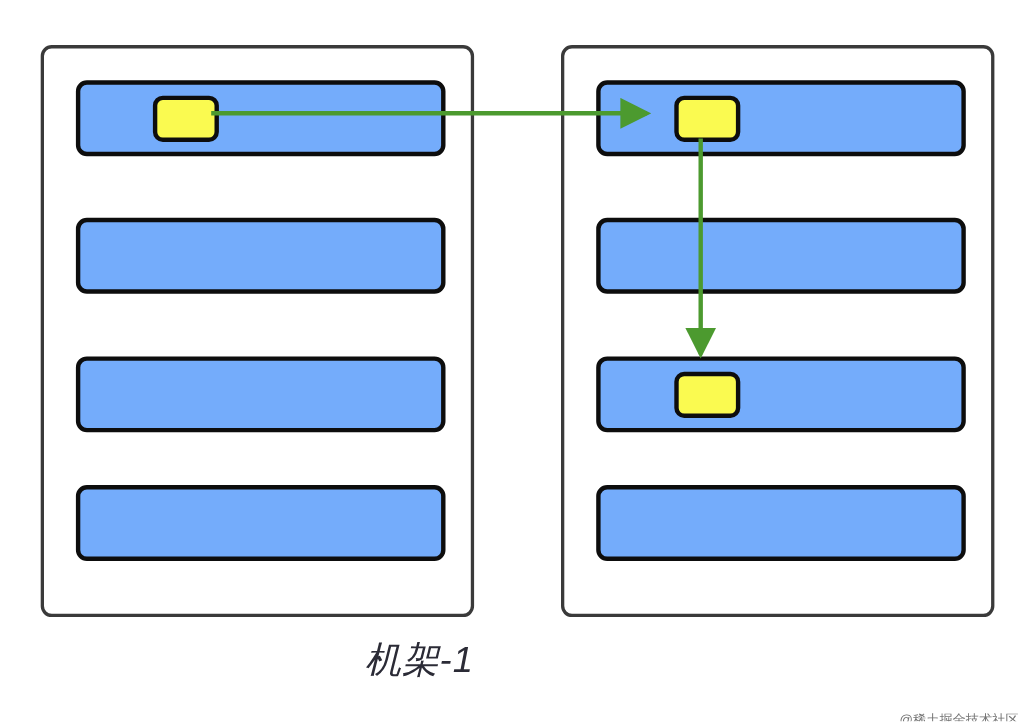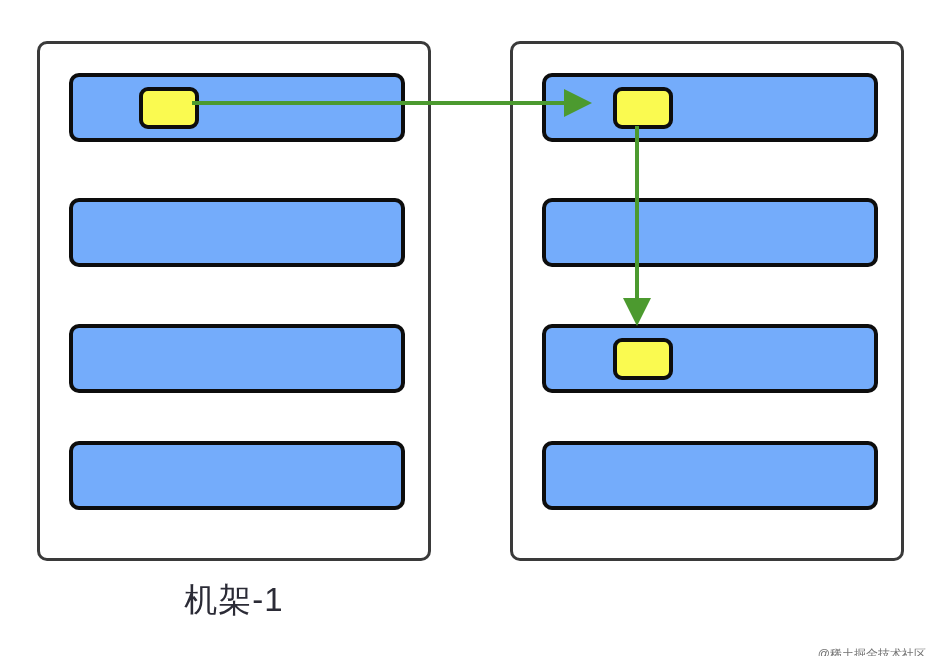--- a/index.html
+++ b/index.html
@@ -55,21 +55,21 @@
   #rack-2 .vm { left: 67px; }
 
   .rack-label {
     position: absolute;
     font-size: 33px;
     color: #2b2b36;
     letter-spacing: 1px;
     white-space: nowrap;
     font-family: "Liberation Sans", "DejaVu Sans", sans-serif;
   }
-  #label-rack-1 { left: 37px;  top: 578px; width: 394px; text-align: center; }
+  #label-rack-1 { left: 37px;  top: 578px; width: 394px; text-align: right; font-style: italic; }
   #label-rack-2 { left: 510px; top: 578px; width: 394px; text-align: center; }
 
   #arrow-layer {
     position: absolute;
     left: 0; top: 0;
     width: 940px;
     height: 656px;
     pointer-events: none;
   }
 

